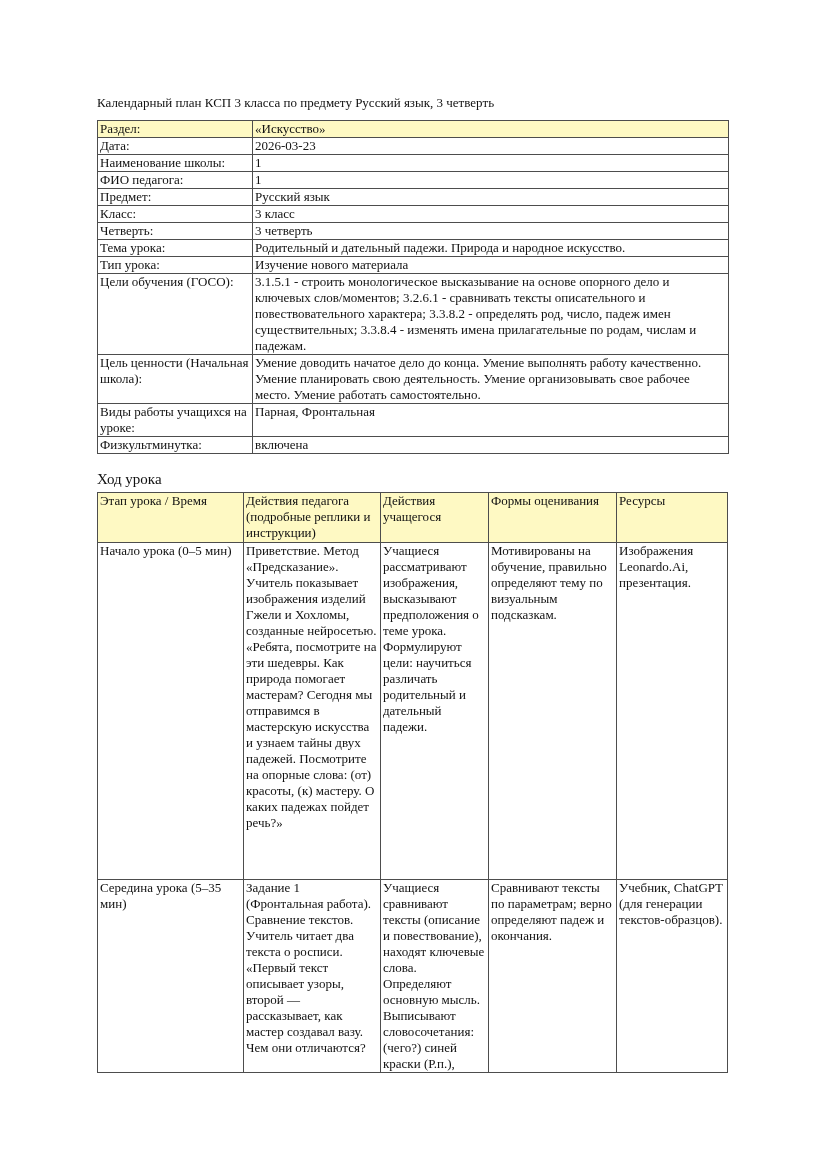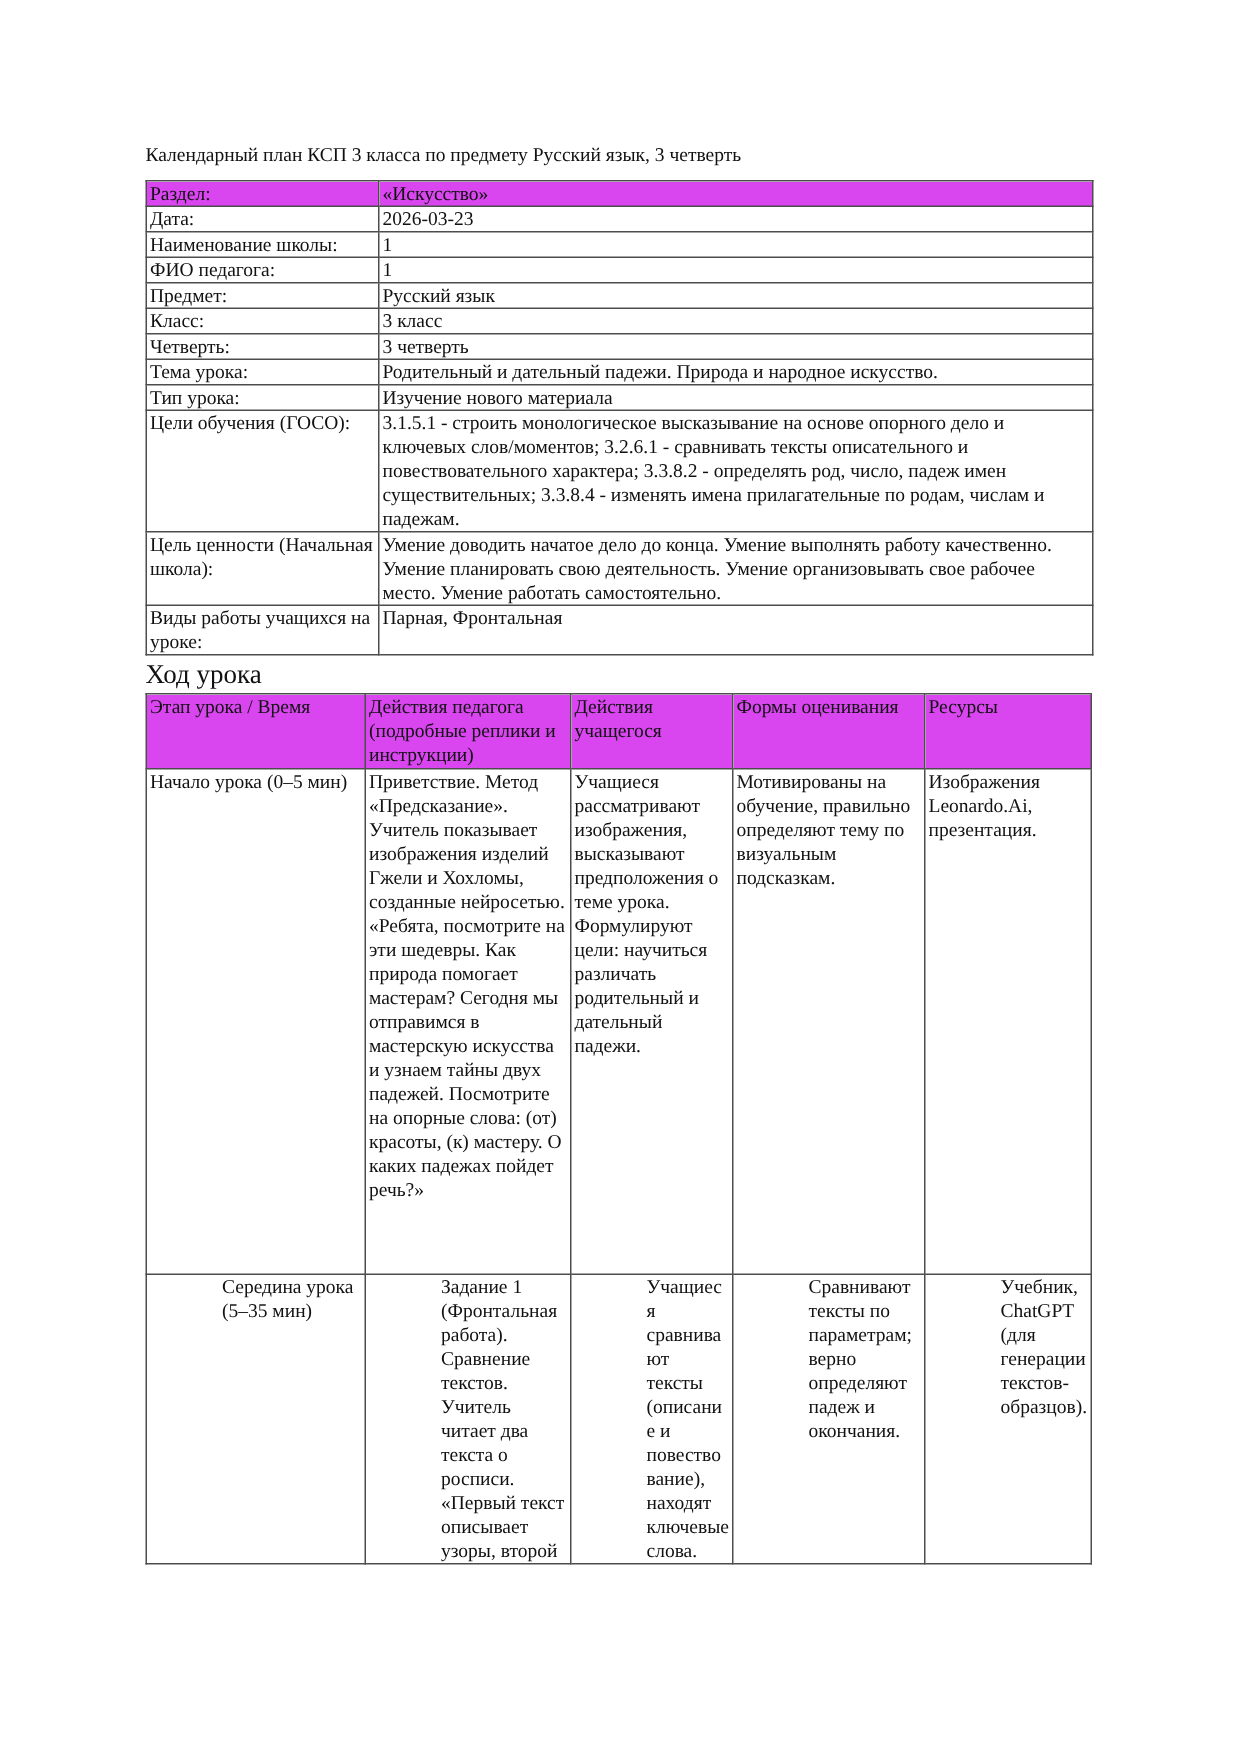--- a/index.html
+++ b/index.html
@@ -37,47 +37,46 @@
     font-size: 13px;
     line-height: 16px;
     font-weight: normal;
     text-align: left;
     vertical-align: top;
     padding: 0 2px;
     overflow: hidden;
     word-wrap: break-word;
   }
   .shaded {
-    background: #d946ef;
+    background: #fef9c3;
   }
   .section-heading {
-    font-size: 18px;
+    font-size: 15px;
     line-height: 16px;
-    margin: 4px 0 5px 0;
+    margin: 17px 0 5px 0;
   }
   
   .col-info-label { width: 155px; }
   .col-info-value { width: 476px; }
   
   .h-goals td    { height: 80px; }
   .h-valgoal td  { height: 48px; }
   .h-worktype td { height: 32px; }
   
   .col-stage      { width: 146px; }
   .col-teacher    { width: 137px; }
   .col-student    { width: 108px; }
   .col-assessment { width: 128px; }
   .col-resources  { width: 111px; }
   .lesson-header th { height: 49px; }
   .row-begin td  { height: 336px; }
   .row-middle td { height: 192px; }
   .clip {
     height: 192px;
     overflow: hidden;
-    margin-left: 48px;
   }
 </style>
 </head>
 <body>
 
 <div class="page-content">
 
   <p class="doc-title">Календарный план КСП 3 класса по предмету Русский язык, 3 четверть</p>
 
   <table class="doc-table">
@@ -127,20 +126,24 @@
         <td>3.1.5.1 - строить монологическое высказывание на основе опорного дело и ключевых слов/моментов; 3.2.6.1 - сравнивать тексты описательного и повествовательного характера; 3.3.8.2 - определять род, число, падеж имен существительных; 3.3.8.4 - изменять имена прилагательные по родам, числам и падежам.</td>
       </tr>
       <tr class="h-valgoal">
         <td>Цель ценности (Начальная школа):</td>
         <td>Умение доводить начатое дело до конца. Умение выполнять работу качественно. Умение планировать свою деятельность. Умение организовывать свое рабочее место. Умение работать самостоятельно.</td>
       </tr>
       <tr class="h-worktype">
         <td>Виды работы учащихся на уроке:</td>
         <td>Парная, Фронтальная</td>
       </tr>
+      <tr>
+        <td>Физкультминутка:</td>
+        <td>включена</td>
+      </tr>
     </tbody>
   </table>
 
   <p class="section-heading">Ход урока</p>
 
   <table class="doc-table">
     <colgroup>
       <col class="col-stage">
       <col class="col-teacher">
       <col class="col-student">

